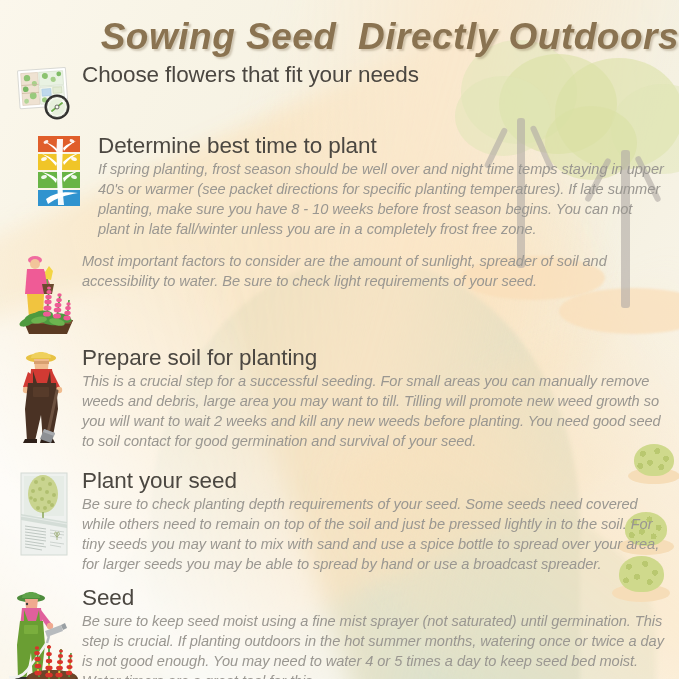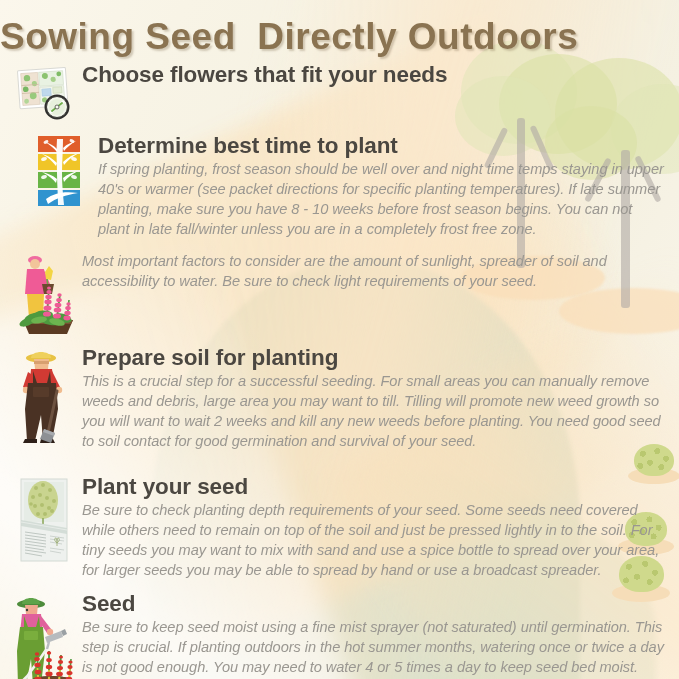--- a/index.html
+++ b/index.html
@@ -135,23 +135,24 @@
     position: absolute;
     border-radius: 50%;
     background: #f6ddb8;
   }
 
   
   .title {
     position: absolute;
     left: 0; right: 0;
     top: 16px;
-    text-align: left;
+    text-align: right;
     font-size: 37px;
     font-weight: bold;
+    font-style: italic;
     letter-spacing: 0.5px;
     color: #8a7351;
     text-shadow: 2px 2px 2px rgba(120,100,70,0.30);
     white-space: pre;
   }
 
   
   .steps {
     position: absolute;
     left: 0; top: 62px;
@@ -169,21 +170,21 @@
     align-items: flex-start;
     justify-content: center;
     padding-top: 2px;
   }
   .text-cell {
     flex: 1 1 auto;
     padding-left: 2px;
   }
   .step-head {
     font-size: 22.5px;
-    font-weight: bold;
+    font-weight: normal;
     color: #4b4741;
     line-height: 1.16;
     letter-spacing: -0.1px;
     margin: 0 0 1px 0;
   }
   .step-body {
     font-size: 14.6px;
     font-style: italic;
     color: #9a9791;
     line-height: 1.37;
@@ -192,21 +193,21 @@
   }
 
   
   .icon-art { display: block; }
 
   
   #step-0 { margin-top: 0px; }
   #step-1 { margin-top: 11px; margin-left: 16px; }
   #step-2 { margin-top: 12px; }
   #step-3 { margin-top: 9px; justify-content: flex-end; }
-  #step-4 { margin-top: 22px; }
+  #step-4 { margin-top: 16px; }
   #step-5 { margin-top: 10px; }
 </style>
 </head>
 <body>
 
 <div id="poster">
 
   <div class="bg-layer bg-base"></div>
 
   <div class="bg-layer">

